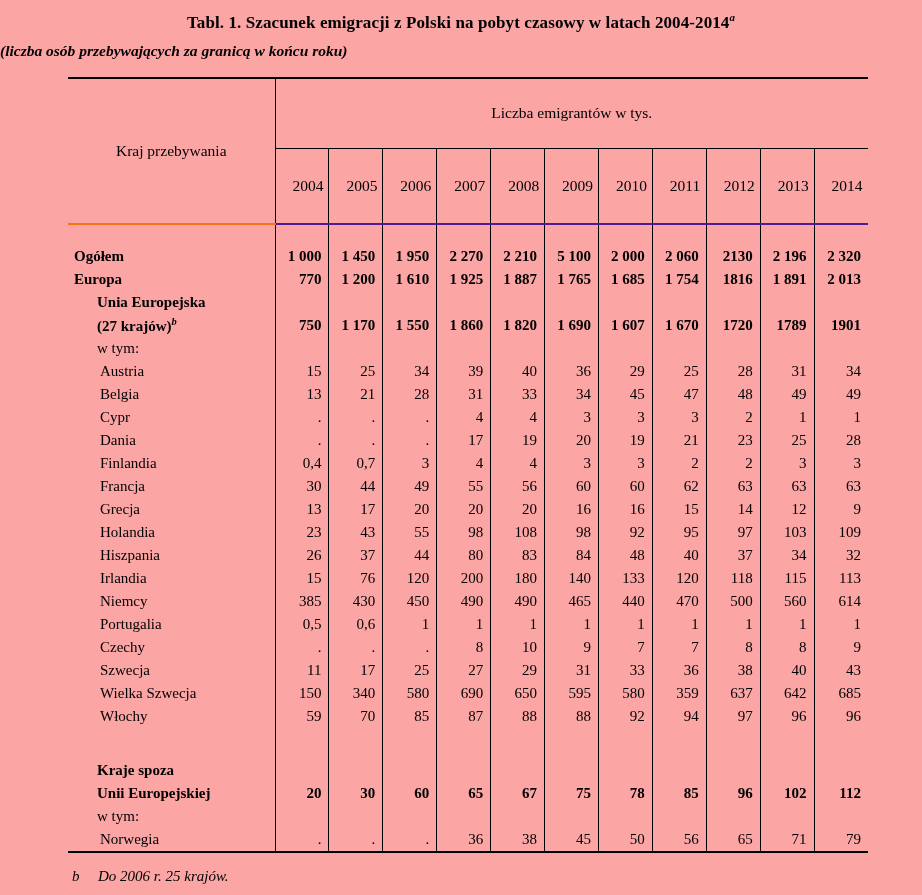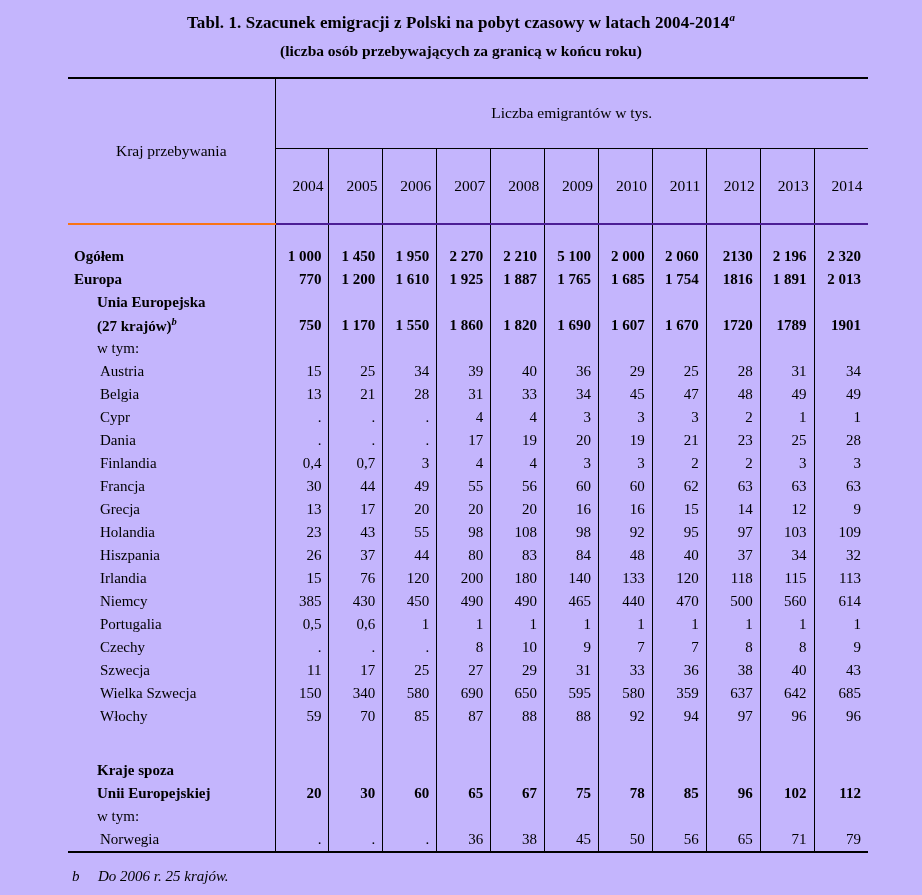--- a/index.html
+++ b/index.html
@@ -1,34 +1,35 @@
 <!DOCTYPE html>
 <html lang="pl"><head>
 <meta charset="utf-8">
 <style>
   html,body{margin:0;padding:0;background:#fff;}
   .page{
     position:relative;
     width:922px;height:895px;
-    background:#c4b5fd;
+    background:#fca5a5;
     color:#000;
     font-family:"Liberation Serif","DejaVu Serif",serif;
     overflow:hidden;
   }
   .title{
     text-align:center;
     padding-top:11px;
     font-weight:bold;
     font-size:17px;
     letter-spacing:.1px;
   }
   .title sup{font-style:italic;font-size:11px;}
   .subtitle{
-    text-align:center;
+    text-align:left;
     font-weight:bold;
+    font-style:italic;
     font-size:15.5px;
     margin-top:9px;
   }
   table.main{
     border-collapse:collapse;
     table-layout:fixed;
     width:800px;
     margin:17px 0 0 68px;
     border-top:2px solid #000;
     border-bottom:2px solid #000;

